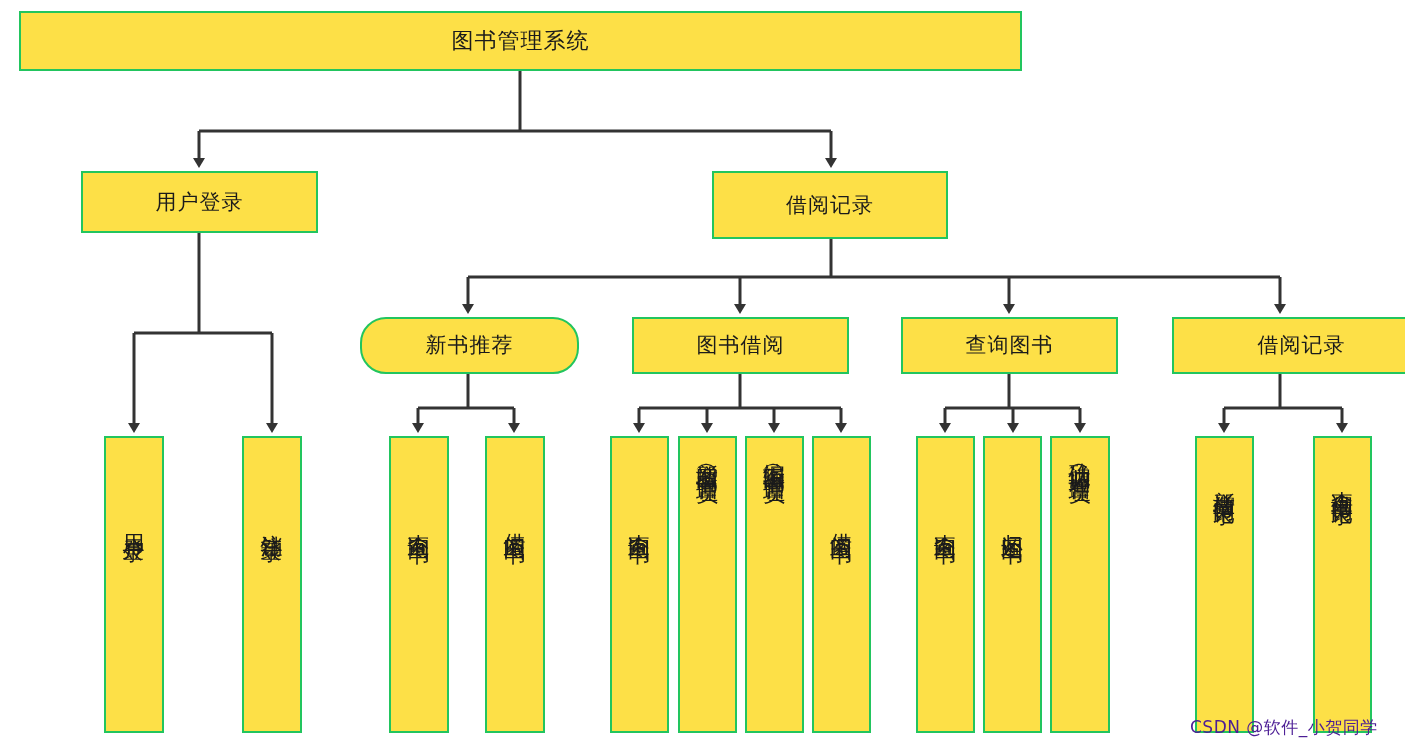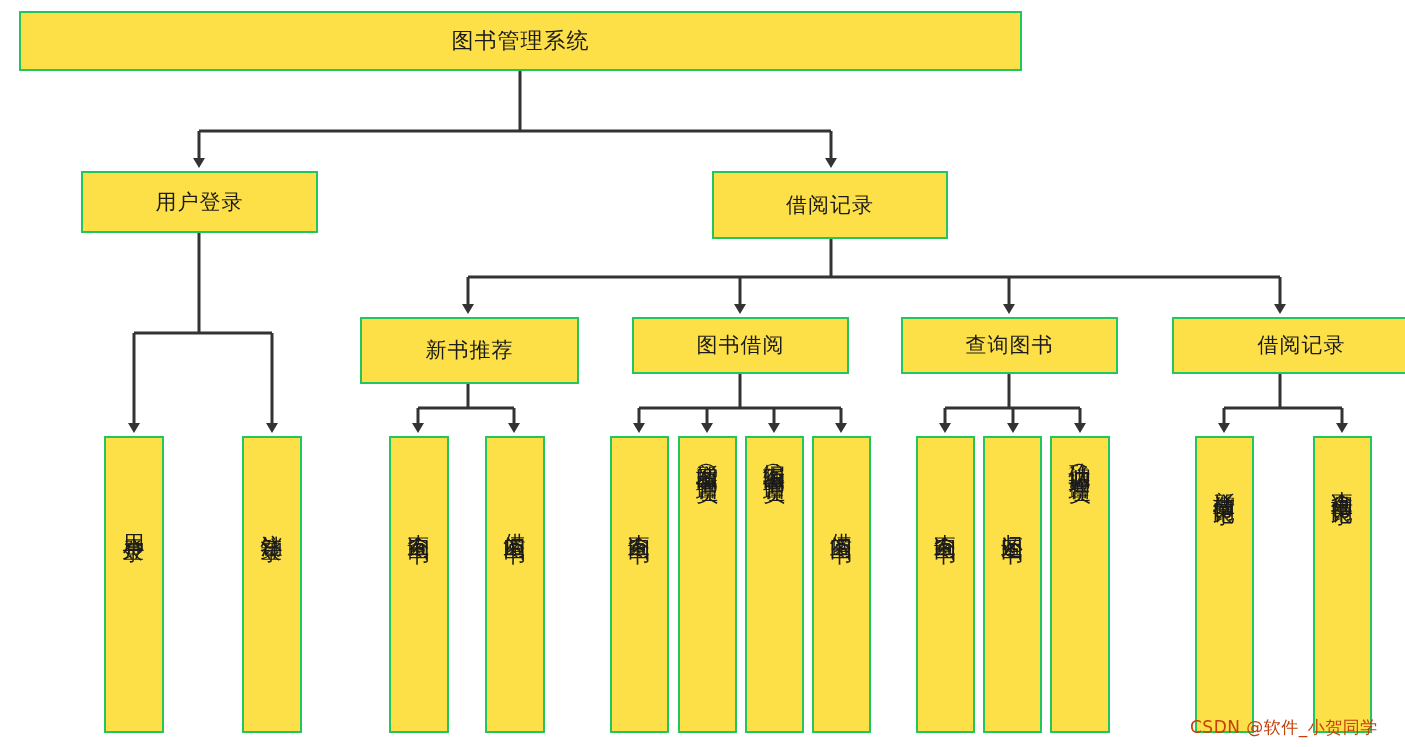--- a/index.html
+++ b/index.html
@@ -33,21 +33,21 @@
   .v-node .label{
     writing-mode:vertical-rl;
     text-orientation:upright;
     font-size:22px;
     letter-spacing:3px;
     line-height:1.05;
     white-space:nowrap;
   }
   .watermark{
     position:absolute;
-    color:#c2410c;
+    color:#4c1d95;
     font-size:17px;
     letter-spacing:0.5px;
     white-space:nowrap;
     user-select:none;
   }
 </style>
 </head>
 <body>
 
 <div id="canvas">
@@ -107,21 +107,21 @@
   </div>
 
   <div class="node h-node" style="left:81px;top:171px;width:237px;height:62px;">
     <span class="label">用户登录</span>
   </div>
 
   <div class="node h-node" style="left:712px;top:171px;width:236px;height:68px;">
     <span class="label">借阅记录</span>
   </div>
 
-  <div class="node h-node" style="left:360px;top:317px;width:219px;height:67px;">
+  <div class="node h-node" style="left:360px;top:317px;width:219px;height:57px;border-radius:26px;">
     <span class="label">新书推荐</span>
   </div>
 
   <div class="node h-node" style="left:632px;top:317px;width:217px;height:57px;">
     <span class="label">图书借阅</span>
   </div>
 
   <div class="node h-node" style="left:901px;top:317px;width:217px;height:57px;">
     <span class="label">查询图书</span>
   </div>

